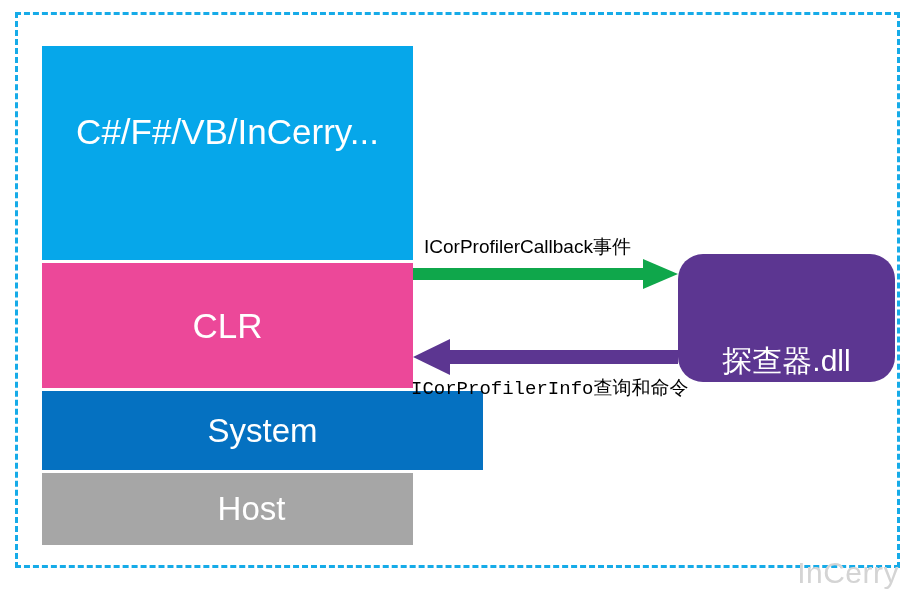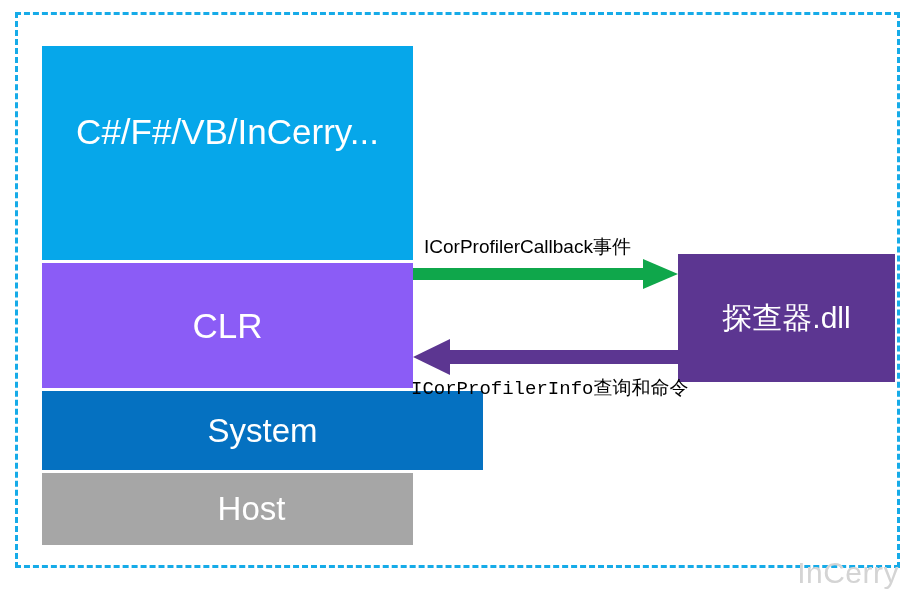--- a/index.html
+++ b/index.html
@@ -57,21 +57,21 @@
   }
   .box-app .line-bottom {
     font-size: 35px;
   }
 
   .box-clr {
     left: 42px;
     top: 263px;
     width: 371px;
     height: 125px;
-    background: #8b5cf6;
+    background: #ec4899;
     font-size: 35px;
   }
 
   .box-system {
     left: 42px;
     top: 391px;
     width: 441px;
     height: 79px;
     background: #0571C1;
     font-size: 33px;
@@ -89,25 +89,26 @@
 
   
   .box-profiler {
     position: absolute;
     left: 678px;
     top: 254px;
     width: 217px;
     height: 128px;
     background: #5C3691;
     display: flex;
-    align-items: center;
+    align-items: flex-end;
     justify-content: center;
     color: #ffffff;
     font-size: 30px;
     box-sizing: border-box;
+    border-radius: 25px;
   }
 
   
   .arrow-svg {
     position: absolute;
     left: 0;
     top: 0;
     width: 923px;
     height: 598px;
     pointer-events: none;

